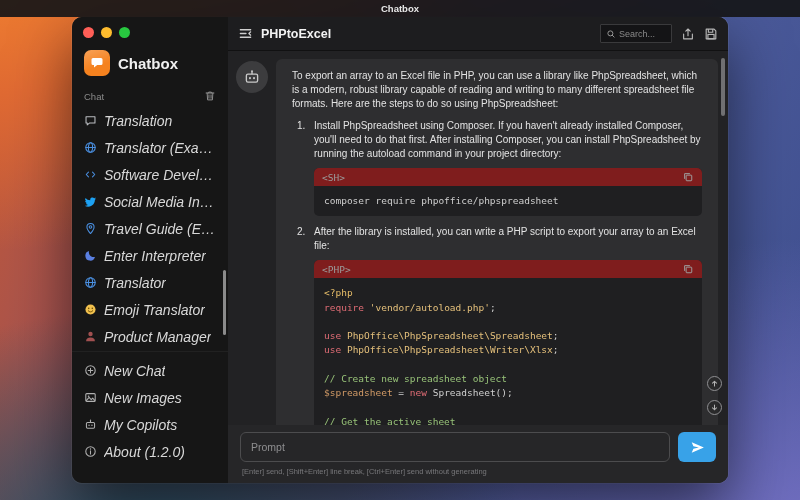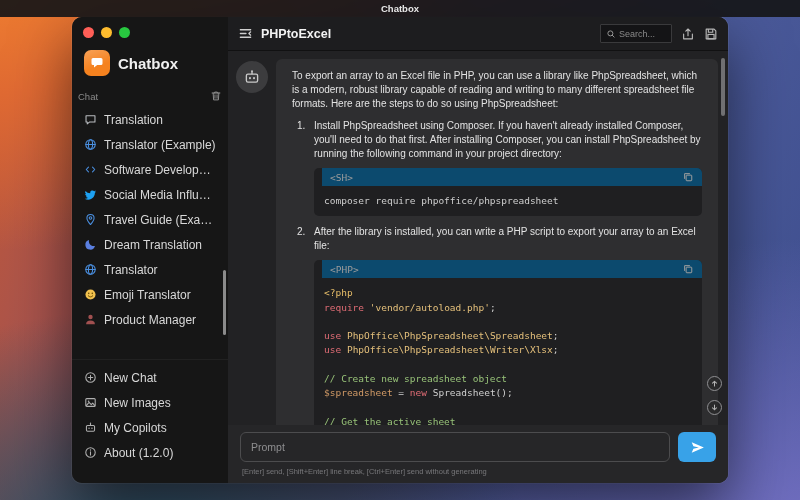--- a/index.html
+++ b/index.html
@@ -24,25 +24,25 @@
   .traffic{display:flex;gap:7px;padding:10px 0 0 11px;}
   .tl{width:11px;height:11px;border-radius:50%;display:inline-block;cursor:pointer;}
   .tl.red{background:var(--traffic-red,#ff5f57);}
   .tl.yellow{background:var(--traffic-yellow,#febc2e);}
   .tl.green{background:var(--traffic-green,#28c840);}
   .logo-row{display:flex;align-items:center;gap:8px;padding:12px 12px 6px;}
   .logo{width:26px;height:26px;border-radius:7px;background:var(--logo-orange,#f5821f);
     background-image:linear-gradient(160deg,rgba(255,255,255,.25),rgba(255,255,255,0) 60%);
     display:flex;align-items:center;justify-content:center;flex-shrink:0;}
   .app-title{color:#f0f0f0;font-size:15px;font-weight:bold;}
-  .section-row{display:flex;align-items:center;justify-content:space-between;padding:8px 6px 3px;}
+  .section-row{display:flex;align-items:center;justify-content:space-between;padding:8px 12px 3px;}
   .section-label{color:#8a8a8a;font-size:9.5px;}
   .trash{display:flex;cursor:pointer;}
   .side-list{padding:2px 6px 0;overflow:hidden;}
-  .side-item{display:flex;align-items:flex-start;gap:7px;padding:5.5px 6px;border-radius:5px;color:#d8d8d8;font-size:12px;cursor:pointer;}
+  .side-item{display:flex;align-items:center;gap:7px;padding:5.5px 6px;border-radius:5px;color:#d8d8d8;font-size:14px;cursor:pointer;font-style:italic;}
   .side-item .icon{display:flex;width:13px;flex-shrink:0;}
   .side-label{white-space:nowrap;overflow:hidden;text-overflow:ellipsis;}
   .side-scrollbar{position:absolute;right:2px;top:253px;width:3px;height:65px;border-radius:2px;background:rgba(255,255,255,.5);cursor:pointer;}
   .side-footer{margin-top:auto;padding:5px 6px 18px;border-top:1px solid rgba(255,255,255,.05);}
 
   
   .main{flex:1;display:flex;flex-direction:column;min-width:0;background:#262628;}
   .main-header{height:34px;display:flex;align-items:center;gap:8px;padding:0 10px;background:#1d1d1f;border-bottom:1px solid rgba(0,0,0,.4);flex-shrink:0;}
   .collapse{display:flex;cursor:pointer;}
   .conv-title{color:#f2f2f2;font-size:12.5px;font-weight:bold;}
@@ -55,21 +55,21 @@
   .chat-area{flex:1;position:relative;overflow:hidden;background:#222224;padding:8px 10px 0 8px;}
   .message-row{display:flex;gap:8px;height:100%;}
   .avatar{width:32px;height:32px;border-radius:50%;background:#3c3c3e;display:flex;align-items:center;justify-content:center;flex-shrink:0;align-self:flex-start;margin-top:2px;}
   .bubble{flex:1;background:#2e2e30;border-radius:6px 6px 0 0;padding:10px 16px;min-width:0;overflow:hidden;}
   .msg-text{color:#e3e3e3;font-size:10px;line-height:1.4;}
   .steps{margin-top:8px;display:flex;flex-direction:column;gap:6px;padding-left:5px;}
   .step{display:flex;gap:5px;}
   .step-num{color:#e3e3e3;font-size:10px;line-height:1.4;width:12px;flex-shrink:0;}
   .step-body{flex:1;min-width:0;}
   .code-block{margin:7px 0 3px;border-radius:5px;overflow:hidden;background:#1f1f21;}
-  .code-head{display:flex;align-items:center;justify-content:space-between;background:#0c4a6e;padding:3px 8px;margin-left:8px;}
+  .code-head{display:flex;align-items:center;justify-content:space-between;background:#7f1d1d;padding:3px 8px;}
   .code-lang{color:#9b9b9b;font-size:9.5px;font-family:"DejaVu Sans Mono",monospace;}
   .copy-btn{display:flex;cursor:pointer;}
   .code-body{padding:8px 10px;font-family:"DejaVu Sans Mono",monospace;font-size:9.5px;line-height:1.5;color:#cfcfcf;white-space:pre;overflow:hidden;}
   .chat-scrollbar{position:absolute;top:7px;right:3px;width:4px;height:58px;border-radius:2px;background:#707072;cursor:pointer;}
   .jump-buttons{position:absolute;right:6px;bottom:10px;display:flex;flex-direction:column;gap:9px;}
   .jump{width:15px;height:15px;border-radius:50%;border:1px solid #8f8f92;display:flex;align-items:center;justify-content:center;background:rgba(40,40,42,.65);cursor:pointer;}
 
   .composer{padding:7px 12px 4px;background:#262628;flex-shrink:0;}
   .composer-row{display:flex;gap:8px;}
   .prompt-input{flex:1;height:30px;border-radius:6px;border:1px solid #4c4c4e;background:transparent;color:#e8e8e8;font-size:10.5px;padding:0 10px;outline:none;font-family:inherit;}
@@ -153,21 +153,21 @@
               </svg>
             </span>
             <span class="side-label">Travel Guide (Example)</span>
           </div>
           <div class="side-item">
             <span class="icon">
               <svg viewBox="0 0 16 16" width="13" height="13">
                 <path fill="#5a7fe0" d="M13.5 9.8A6 6 0 0 1 6.2 2.5a6 6 0 1 0 7.3 7.3z"></path>
               </svg>
             </span>
-            <span class="side-label">Dream Translation</span>
+            <span class="side-label">Enter Interpreter</span>
           </div>
           <div class="side-item">
             <span class="icon">
               <svg viewBox="0 0 16 16" width="13" height="13">
                 <circle cx="8" cy="8" r="5.8" fill="none" stroke="#4a8fe0" stroke-width="1.3" stroke-linecap="round" stroke-linejoin="round"></circle>
                 <ellipse cx="8" cy="8" rx="2.6" ry="5.8" fill="none" stroke="#4a8fe0" stroke-width="1.3" stroke-linecap="round" stroke-linejoin="round"></ellipse>
                 <path d="M2.2 8h11.6" fill="none" stroke="#4a8fe0" stroke-width="1.3" stroke-linecap="round" stroke-linejoin="round"></path>
               </svg>
             </span>
             <span class="side-label">Translator</span>
@@ -284,21 +284,21 @@
                 <path d="M8 5.5V3.4" stroke="#c9c9c9" stroke-width="1.2"></path>
                 <circle cx="8" cy="2.8" r=".9" fill="#c9c9c9"></circle>
               </svg>
           </div>
           <div class="bubble">
             <p class="msg-text">To export an array to an Excel file in PHP, you can use a library like PhpSpreadsheet, which is a modern, robust library capable of reading and writing to many different spreadsheet file formats. Here are the steps to do so using PhpSpreadsheet:</p>
             <div class="steps">
                 <div class="step">
                   <span class="step-num">1.</span>
                   <div class="step-body">
-                    <div class="msg-text">Install PhpSpreadsheet using Composer. If you haven't already installed Composer, you'll need to do that first. After installing Composer, you can install PhpSpreadsheet by running the following command in your project directory:</div>
+                    <div class="msg-text">Install PhpSpreadsheet using Composer. If you haven't already installed Composer, you'll need to do that first. After installing Composer, you can install PhpSpreadsheet by running the autoload command in your project directory:</div>
                     <div class="code-block">
                       <div class="code-head">
                         <span class="code-lang">&lt;SH&gt;</span>
                         <span class="copy-btn">
                           <svg viewBox="0 0 16 16" width="12" height="12">
                             <rect x="5.5" y="5.5" width="7.5" height="7.5" rx="1" fill="none" stroke="#9f9f9f" stroke-width="1.3"></rect>
                             <path d="M10.5 3.5h-7v7" fill="none" stroke="#9f9f9f" stroke-width="1.3"></path>
                           </svg>
                         </span>
                       </div>

